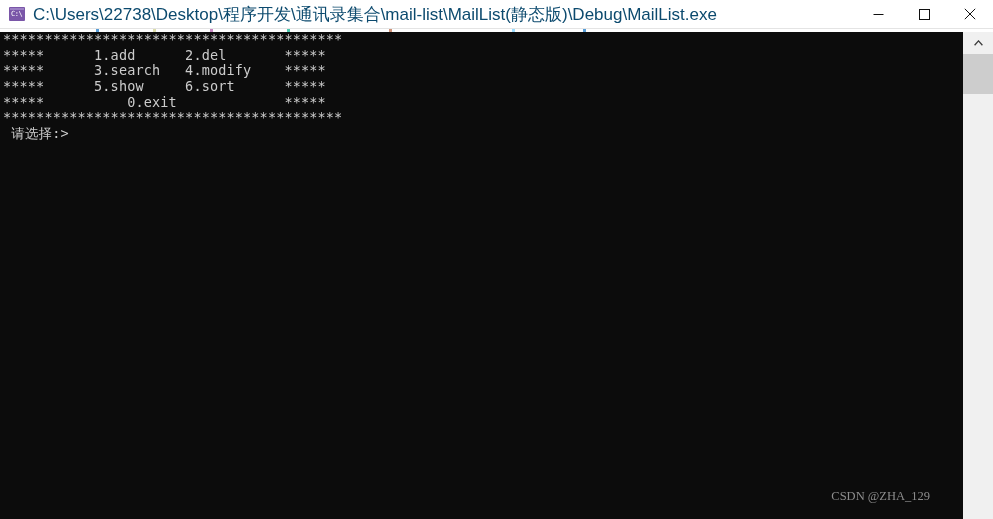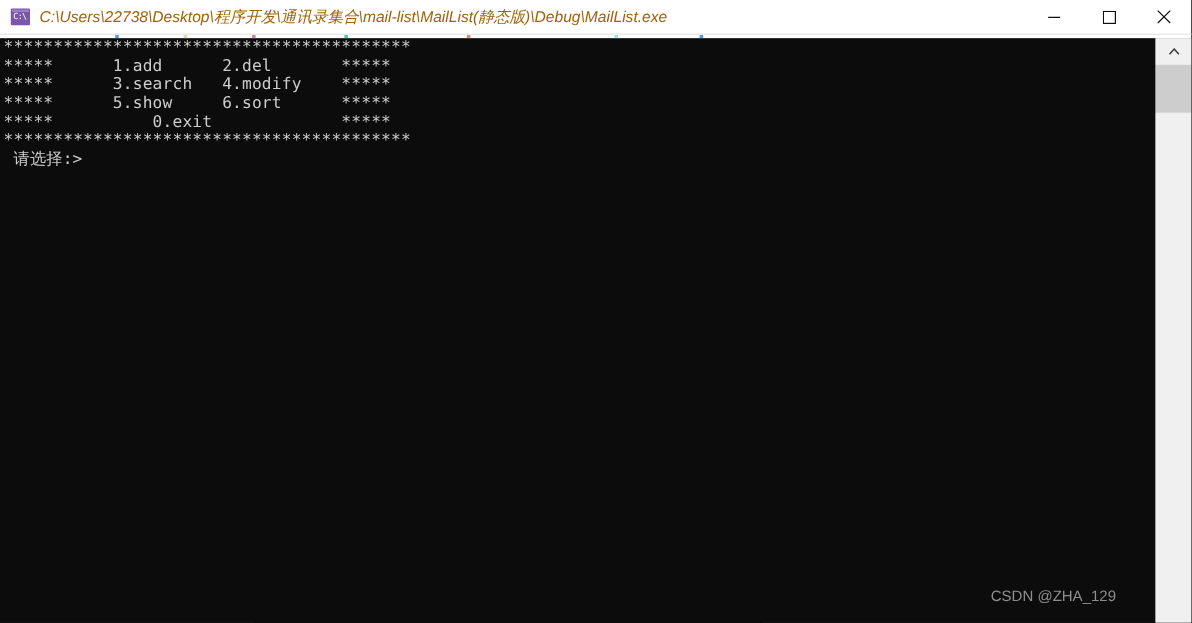--- a/index.html
+++ b/index.html
@@ -120,28 +120,27 @@
     left: 2px;
     top: 3px;
     font-family: "DejaVu Sans Mono", monospace;
     font-size: 7px;
     line-height: 9px;
     color: #ffffff;
     letter-spacing: -0.5px;
   }
   #title-text {
     font-family: "Liberation Sans", sans-serif;
-    font-size: 13px;
-    color: #a16207;
+    font-size: 17px;
+    color: #0c4a6e;
     white-space: nowrap;
     overflow: hidden;
     text-overflow: ellipsis;
     flex: 1 1 auto;
     padding-right: 10px;
-    font-style: italic;
   }
   .win-btn {
     width: 46px;
     height: 28px;
     display: flex;
     align-items: center;
     justify-content: center;
     flex: 0 0 auto;
     background: transparent;
     border: none;
@@ -172,21 +171,21 @@
     white-space: pre;
     letter-spacing: 0.15px;
   }
   #console-text .row { display: block; height: 15.7px; }
 
   
   #watermark {
     position: absolute;
     right: 33px;
     bottom: 15px;
-    font-family: Liberation Sans, sans-serif;
+    font-family: Liberation Serif, serif;
     font-size: 12.5px;
     color: #8e8e8e;
     white-space: nowrap;
     pointer-events: none;
   }
 
   
   #scrollbar {
     position: absolute;
     right: 0;

